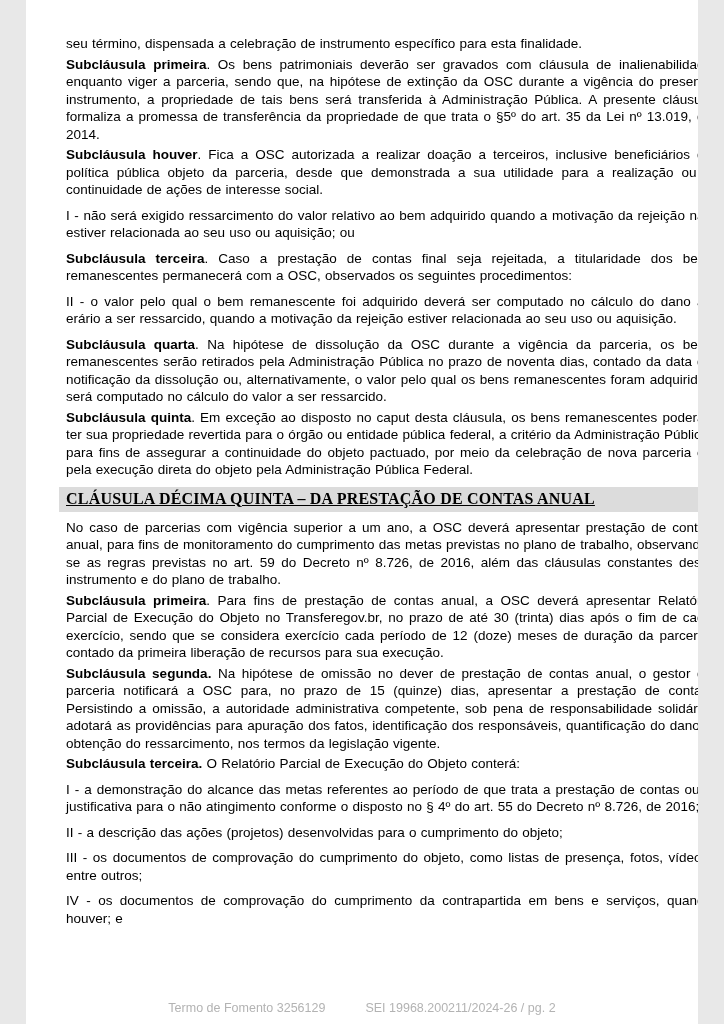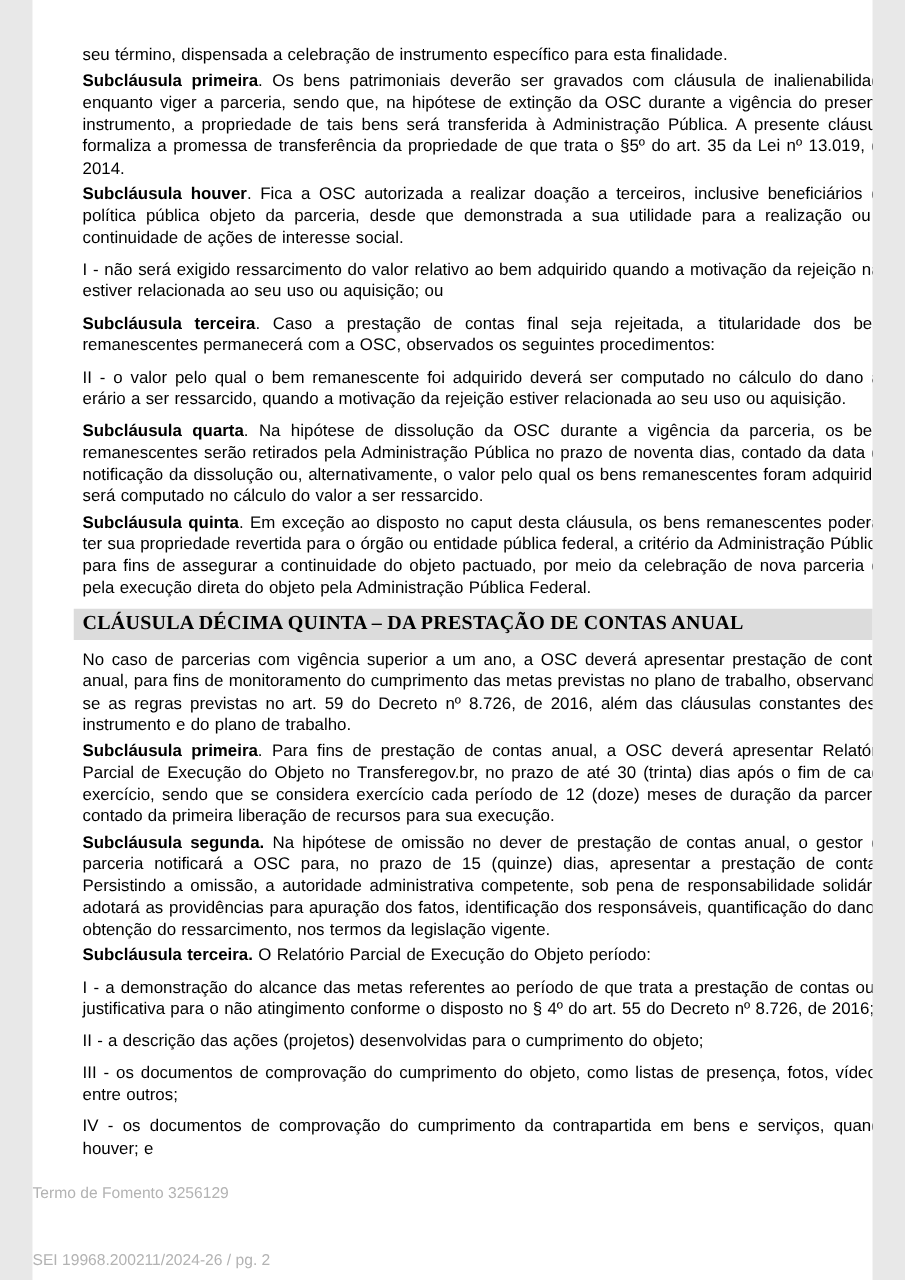--- a/index.html
+++ b/index.html
@@ -36,32 +36,32 @@
   }
   .clause-header {
     margin: 8px -7px 7px -7px;
     background: #dcdcdc;
     padding: 3px 7px 4px 7px;
     font-family: "Liberation Serif", serif;
     font-weight: bold;
     font-size: 16px;
     letter-spacing: 0.2px;
     color: #000000;
+    text-decoration: underline;
   }
   .footer {
     position: absolute;
     left: 0;
     right: 0;
     bottom: 9px;
     display: flex;
     justify-content: center;
     gap: 40px;
     font-size: 12.5px;
     color: #b3b3b3;
-    flex-direction: column;
   }
 </style>
 </head>
 <body>
 
 <div class="page">
   <div class="content">
 
     <p class="para">seu término, dispensada a celebração de instrumento específico para esta finalidade.</p>
 
@@ -80,21 +80,21 @@
     <p class="para"><b class="lead">Subcláusula quinta</b><span>. Em exceção ao disposto no caput desta cláusula, os bens remanescentes poderão ter sua propriedade revertida para o órgão ou entidade pública federal, a critério da Administração Pública, para fins de assegurar a continuidade do objeto pactuado, por meio da celebração de nova parceria ou pela execução direta do objeto pela Administração Pública Federal.</span></p>
 
     <div class="clause-header">CLÁUSULA DÉCIMA QUINTA – DA PRESTAÇÃO DE CONTAS ANUAL</div>
 
     <p class="para">No caso de parcerias com vigência superior a um ano, a OSC deverá apresentar prestação de contas anual, para fins de monitoramento do cumprimento das metas previstas no plano de trabalho, observando-se as regras previstas no art. 59 do Decreto nº 8.726, de 2016, além das cláusulas constantes deste instrumento e do plano de trabalho.</p>
 
     <p class="para"><b class="lead">Subcláusula primeira</b><span>. Para fins de prestação de contas anual, a OSC deverá apresentar Relatório Parcial de Execução do Objeto no Transferegov.br, no prazo de até 30 (trinta) dias após o fim de cada exercício, sendo que se considera exercício cada período de 12 (doze) meses de duração da parceria, contado da primeira liberação de recursos para sua execução.</span></p>
 
     <p class="para"><b class="lead">Subcláusula segunda.</b><span> Na hipótese de omissão no dever de prestação de contas anual, o gestor da parceria notificará a OSC para, no prazo de 15 (quinze) dias, apresentar a prestação de contas. Persistindo a omissão, a autoridade administrativa competente, sob pena de responsabilidade solidária, adotará as providências para apuração dos fatos, identificação dos responsáveis, quantificação do dano e obtenção do ressarcimento, nos termos da legislação vigente.</span></p>
 
-    <p class="para"><b class="lead">Subcláusula terceira.</b><span> O Relatório Parcial de Execução do Objeto período:</span></p>
+    <p class="para"><b class="lead">Subcláusula terceira.</b><span> O Relatório Parcial de Execução do Objeto conterá:</span></p>
 
     <p class="para item">I - a demonstração do alcance das metas referentes ao período de que trata a prestação de contas ou a justificativa para o não atingimento conforme o disposto no § 4º do art. 55 do Decreto nº 8.726, de 2016;</p>
 
     <p class="para item">II - a descrição das ações (projetos) desenvolvidas para o cumprimento do objeto;</p>
 
     <p class="para item">III - os documentos de comprovação do cumprimento do objeto, como listas de presença, fotos, vídeos, entre outros;</p>
 
     <p class="para item">IV - os documentos de comprovação do cumprimento da contrapartida em bens e serviços, quando houver; e</p>
 
   </div>

